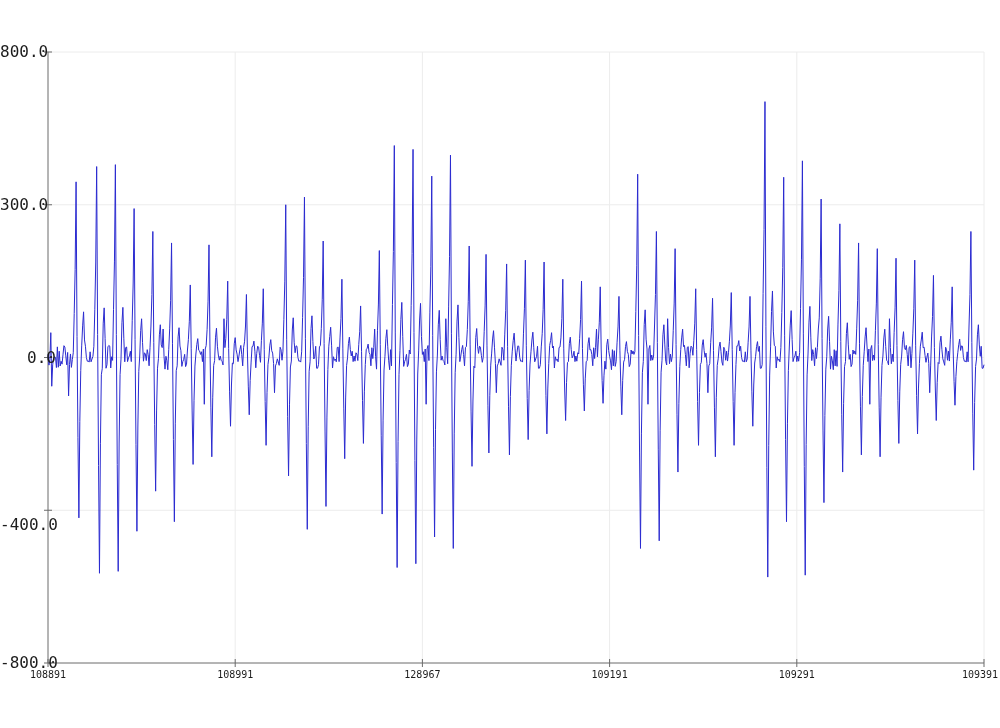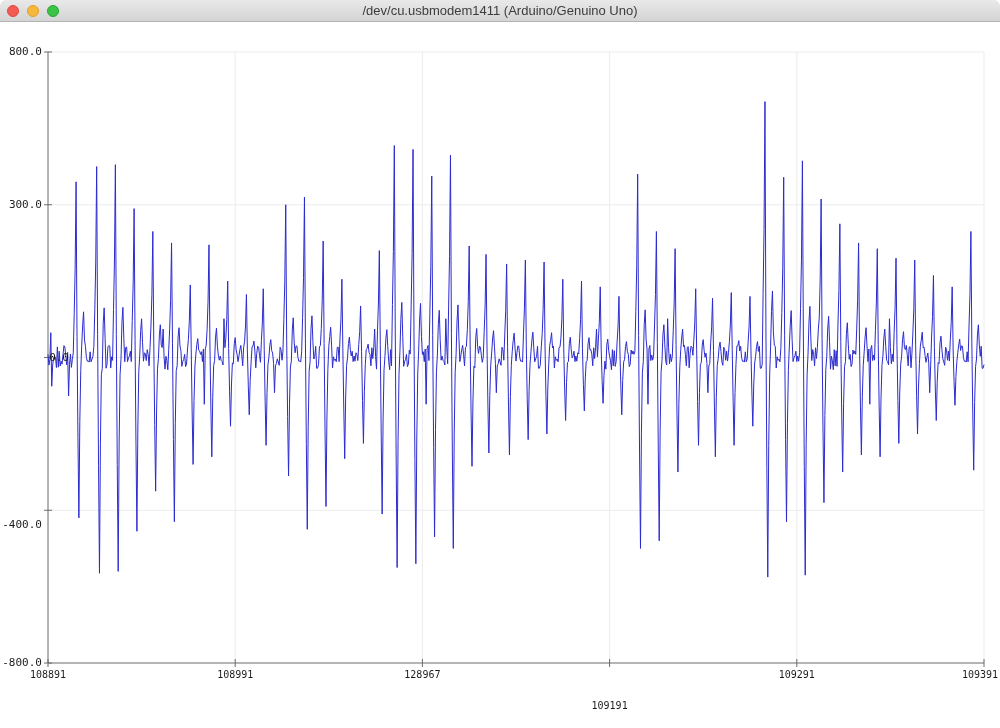--- a/index.html
+++ b/index.html
@@ -18,22 +18,22 @@
   .tl.yellow { background:#f6b73e; border:0.5px solid #dfa023; }
   .tl.green  { background:#3bc345; border:0.5px solid #28a532; }
   .title { position:absolute; left:0; right:0; top:0; height:22px; line-height:22px;
            text-align:center; font-size:13px; color:#3c3c3c; }
 
   
   .plot-area { position:absolute; top:22px; left:0; width:1000px; height:676px;
                background:#fff; }
   #plot-svg { position:absolute; left:40px; top:23px; } 
   .ylabel { position:absolute; left:0; width:42px; height:14px; line-height:14px;
-            text-align:right; font-family:"DejaVu Sans Mono", monospace;
-            font-size:11px; color:#1c1c1c; }
+            font-family:"DejaVu Sans Mono", monospace;
+            font-size:16px; color:#1c1c1c; }
   .xlabel { position:absolute; width:70px; height:14px; line-height:14px;
             text-align:center; font-family:"DejaVu Sans Mono", monospace;
             font-size:10px; color:#1c1c1c; }
 
   
   .bottom-bar { position:absolute; bottom:0; left:0; width:1000px; height:30px;
                 background:#ececec; border-top:1px solid #d6d6d6; }
   .baud-select { position:absolute; right:12px; top:4px; width:102px; height:21px;
                  background:#fff; border:1px solid #b7b7b7; border-radius:4px;
                  cursor:default; }
@@ -41,28 +41,20 @@
                line-height:19px; text-align:center; font-size:12.5px; color:#000; }
   .stepper { position:absolute; right:2px; top:2px; width:16px; height:15px;
              border-radius:3px; background:linear-gradient(#6db3f8,#2f7cea);
              display:flex; align-items:center; justify-content:center; }
 </style>
 </head>
 <body>
 
 <div class="window">
 
-  <div class="titlebar">
-    <div class="traffic">
-      <span class="tl red"></span>
-      <span class="tl yellow"></span>
-      <span class="tl green"></span>
-    </div>
-    <div class="title">/dev/cu.usbmodem1411 (Arduino/Genuino Uno)</div>
-  </div>
 
   <div class="plot-area">
     <svg id="plot-svg" width="952" height="632" viewBox="0 0 952 632">
         <line x1="195.2" y1="7" x2="195.2" y2="618" stroke="#ececec" stroke-width="1"></line>
         <line x1="382.4" y1="7" x2="382.4" y2="618" stroke="#ececec" stroke-width="1"></line>
         <line x1="569.6" y1="7" x2="569.6" y2="618" stroke="#ececec" stroke-width="1"></line>
         <line x1="756.8" y1="7" x2="756.8" y2="618" stroke="#ececec" stroke-width="1"></line>
         <line x1="944" y1="7" x2="944" y2="618" stroke="#ececec" stroke-width="1"></line>
         <line x1="8" y1="7" x2="944" y2="7" stroke="#ececec" stroke-width="1"></line>
         <line x1="8" y1="159.75" x2="944" y2="159.75" stroke="#ececec" stroke-width="1"></line>
@@ -87,20 +79,20 @@
         <div class="ylabel" style="top: 23px;">800.0</div>
         <div class="ylabel" style="top: 175.75px;">300.0</div>
         <div class="ylabel" style="top: 328.5px; margin-left: 27px;">0.0</div>
         <div class="ylabel" style="top: 496px;">-400.0</div>
         <div class="ylabel" style="top: 634px;">-800.0</div>
       </div>
     <div id="x-labels">
         <div class="xlabel" style="left: 13px; top: 646px;">108891</div>
         <div class="xlabel" style="left: 200.2px; top: 646px;">108991</div>
         <div class="xlabel" style="left: 387.4px; top: 646px;">128967</div>
-        <div class="xlabel" style="left: 574.6px; top: 646px; margin-top: 31px;">109191</div>
+        <div class="xlabel" style="left: 574.6px; top: 646px;">109191</div>
         <div class="xlabel" style="left: 761.8px; top: 646px;">109291</div>
         <div class="xlabel" style="text-align: right; left: 928px; top: 646px;">109391</div>
       </div>
   </div>
 
 
 </div>
 
 </body></html>

